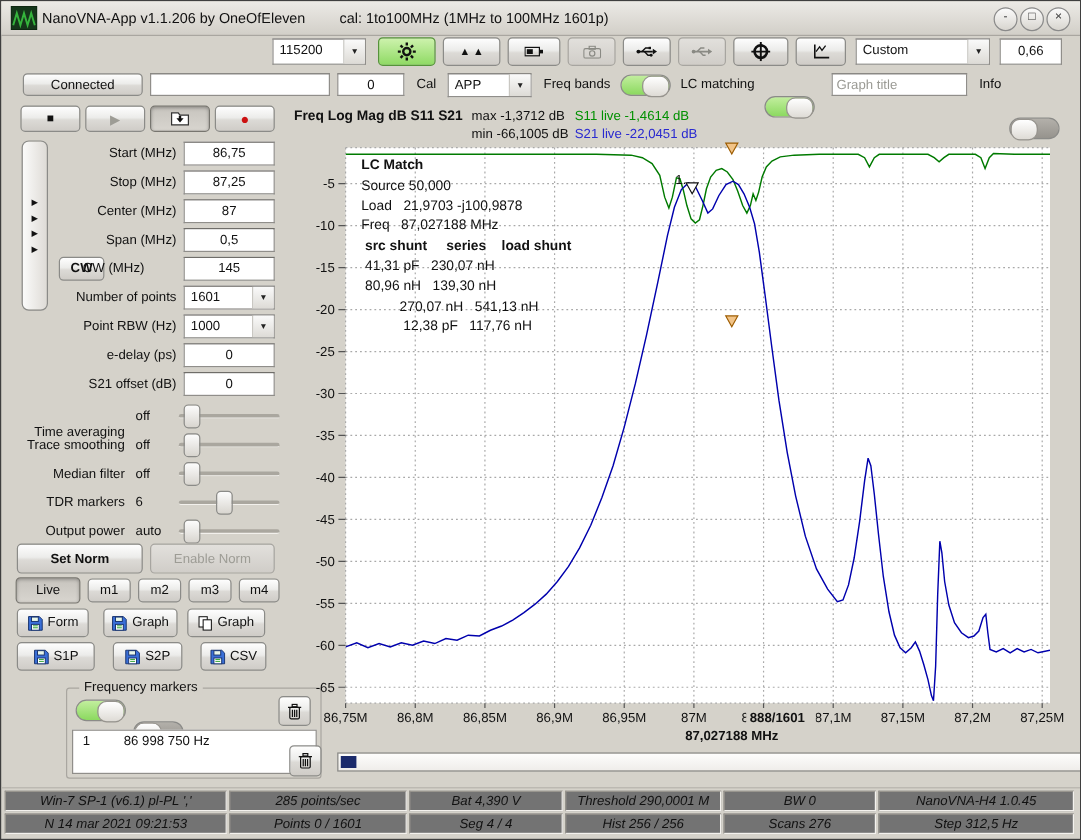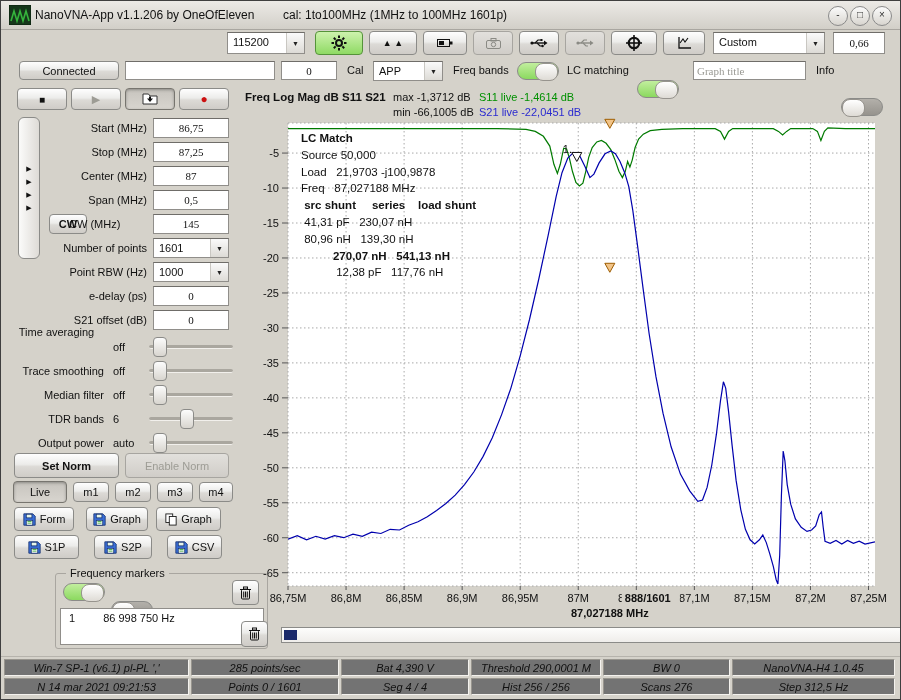--- a/index.html
+++ b/index.html
@@ -15,21 +15,21 @@
     background:linear-gradient(180deg,#fbfbfb,#d8d5cf);border:1px solid #8a8a8a;
     font-size:10px;line-height:16px;text-align:center;color:#333;}
   
   .btn{display:flex;align-items:center;justify-content:center;gap:4px;
     background:linear-gradient(180deg,#fefefe,#ececea 45%,#dcdad6 55%,#cfccc7);
     border:1px solid #8b8b88;border-radius:4px;font-size:11px;color:#111;box-sizing:border-box;white-space:nowrap;}
   .btn.pressed{background:linear-gradient(180deg,#c7c4be,#d8d5cf);box-shadow:inset 0 1px 3px rgba(0,0,0,.3);border-color:#77756f;}
   .btn.disabled{color:#9d9c95;background:linear-gradient(180deg,#e2e0dc,#d0cdc8);border-color:#a7a5a0;}
   .btn.green{background:linear-gradient(180deg,#cdf2ad,#8fda64);border-color:#55933a;}
   .input{background:#fff;border:1px solid #908e8a;border-top-color:#6f6d69;font-size:11px;
-    font-family:Liberation Serif, serif;text-align:center;box-sizing:border-box;padding:0 3px;color:#111;}
+    font-family:Liberation Sans, sans-serif;text-align:center;box-sizing:border-box;padding:0 3px;color:#111;}
   .input::placeholder{color:#9a9a94;}
   .combo{display:flex;background:#fff;border:1px solid #908e8a;border-top-color:#6f6d69;box-sizing:border-box;align-items:stretch;}
   .combo-val{flex:1;font-size:11px;padding:3px 5px 0 5px;white-space:nowrap;overflow:hidden;}
   .combo-arrow{width:17px;display:flex;align-items:center;justify-content:center;font-size:7px;color:#222;
     background:linear-gradient(180deg,#fafafa,#dddbd6);border-left:1px solid #c9c7c2;}
   .lbl{font-size:11px;color:#111;white-space:nowrap;}
   .toggle{position:relative;width:42px;height:18px;border-radius:9px;border:1px solid #8b8b88;box-sizing:border-box;}
   .toggle.on{background:linear-gradient(180deg,#c2ee9e,#8bd95f);}
   .toggle.off{background:linear-gradient(180deg,#b3b0aa,#96938d);}
   .knob{position:absolute;top:0px;width:21px;height:16px;border-radius:8px;border:1px solid #97948e;
@@ -217,39 +217,39 @@
     <span class="lbl abs" style="left:0;top:180px;width:138px;text-align:right">Point RBW (Hz)</span>
     <div class="combo abs" style="left:144px;top:176px;width:76px;height:20px">
       <span class="combo-val">1000</span>
       <span class="combo-arrow">▼</span>
     </div>
     <span class="lbl abs" style="left:0;top:204px;width:138px;text-align:right">e-delay (ps)</span>
     <input class="input abs" style="left: 144px; top: 200px; width: 76px; height: 20px;" readonly="" value="0">
     <span class="lbl abs" style="left:0;top:228px;width:138px;text-align:right">S21 offset (dB)</span>
     <input class="input abs" style="left: 144px; top: 224px; width: 76px; height: 20px;" readonly="" value="0">
 
-    <span class="lbl abs" style="left:0;top:240px;width:95px;text-align:center">Time averaging</span>
+    <span class="lbl abs" style="left:0;top:268px;width:95px;text-align:right">Time averaging</span>
     <span class="lbl abs" style="left:104px;top:255px">off</span>
     <div class="slider" style="left:140px;top:251px">
         <div class="slider-track"></div>
         <div class="slider-thumb" style="left: 4px;"></div>
       </div>
     <span class="lbl abs" style="left:0;top:279px;width:95px;text-align:right">Trace smoothing</span>
     <span class="lbl abs" style="left:104px;top:279px">off</span>
     <div class="slider" style="left:140px;top:275px">
         <div class="slider-track"></div>
         <div class="slider-thumb" style="left: 4px;"></div>
       </div>
     <span class="lbl abs" style="left:0;top:303px;width:95px;text-align:right">Median filter</span>
     <span class="lbl abs" style="left:104px;top:303px">off</span>
     <div class="slider" style="left:140px;top:299px">
         <div class="slider-track"></div>
         <div class="slider-thumb" style="left: 4px;"></div>
       </div>
-    <span class="lbl abs" style="left:0;top:327px;width:95px;text-align:right">TDR bands</span>
+    <span class="lbl abs" style="left:0;top:327px;width:95px;text-align:right">TDR markers</span>
     <span class="lbl abs" style="left:104px;top:327px">6</span>
     <div class="slider" style="left:140px;top:323px">
         <div class="slider-track"></div>
         <div class="slider-thumb" style="left: 31px;"></div>
       </div>
     <span class="lbl abs" style="left:0;top:351px;width:95px;text-align:right">Output power</span>
     <span class="lbl abs" style="left:104px;top:351px">auto</span>
     <div class="slider" style="left:140px;top:347px">
         <div class="slider-track"></div>
         <div class="slider-thumb" style="left: 4px;"></div>
@@ -454,21 +454,21 @@
       </svg>
 
     <div class="lc-anno" style="left:64px;top:44px">
         <div style="font-weight: bold;">LC Match</div>
         <div style="font-weight: normal;">Source 50,000</div>
         <div style="font-weight: normal;">Load   21,9703 -j100,9878</div>
         <div style="font-weight: normal;">Freq   87,027188 MHz</div>
         <div style="font-weight: bold;"> src shunt     series    load shunt</div>
         <div style="font-weight: normal;"> 41,31 pF   230,07 nH</div>
         <div style="font-weight: normal;"> 80,96 nH   139,30 nH</div>
-        <div style="font-weight: bold;">          270,07 nH   541,13 nH</div>
+        <div style="font-weight: normal;">          270,07 nH   541,13 nH</div>
         <div style="font-weight: normal;">           12,38 pF   117,76 nH</div>
       </div>
 
     <div class="btn abs" style="left:4px;top:535px;width:27px;height:26px">
       <svg width="13" height="14" viewBox="0 0 13 14">
         <rect x="2.5" y="3.5" width="8" height="9.5" fill="none" stroke="#111" rx="1"></rect>
         <line x1="1" y1="3.5" x2="12" y2="3.5" stroke="#111"></line>
         <rect x="4.5" y="1" width="4" height="2" fill="none" stroke="#111"></rect>
         <line x1="4.7" y1="5.5" x2="4.7" y2="11.5" stroke="#111"></line>
         <line x1="6.5" y1="5.5" x2="6.5" y2="11.5" stroke="#111"></line>

